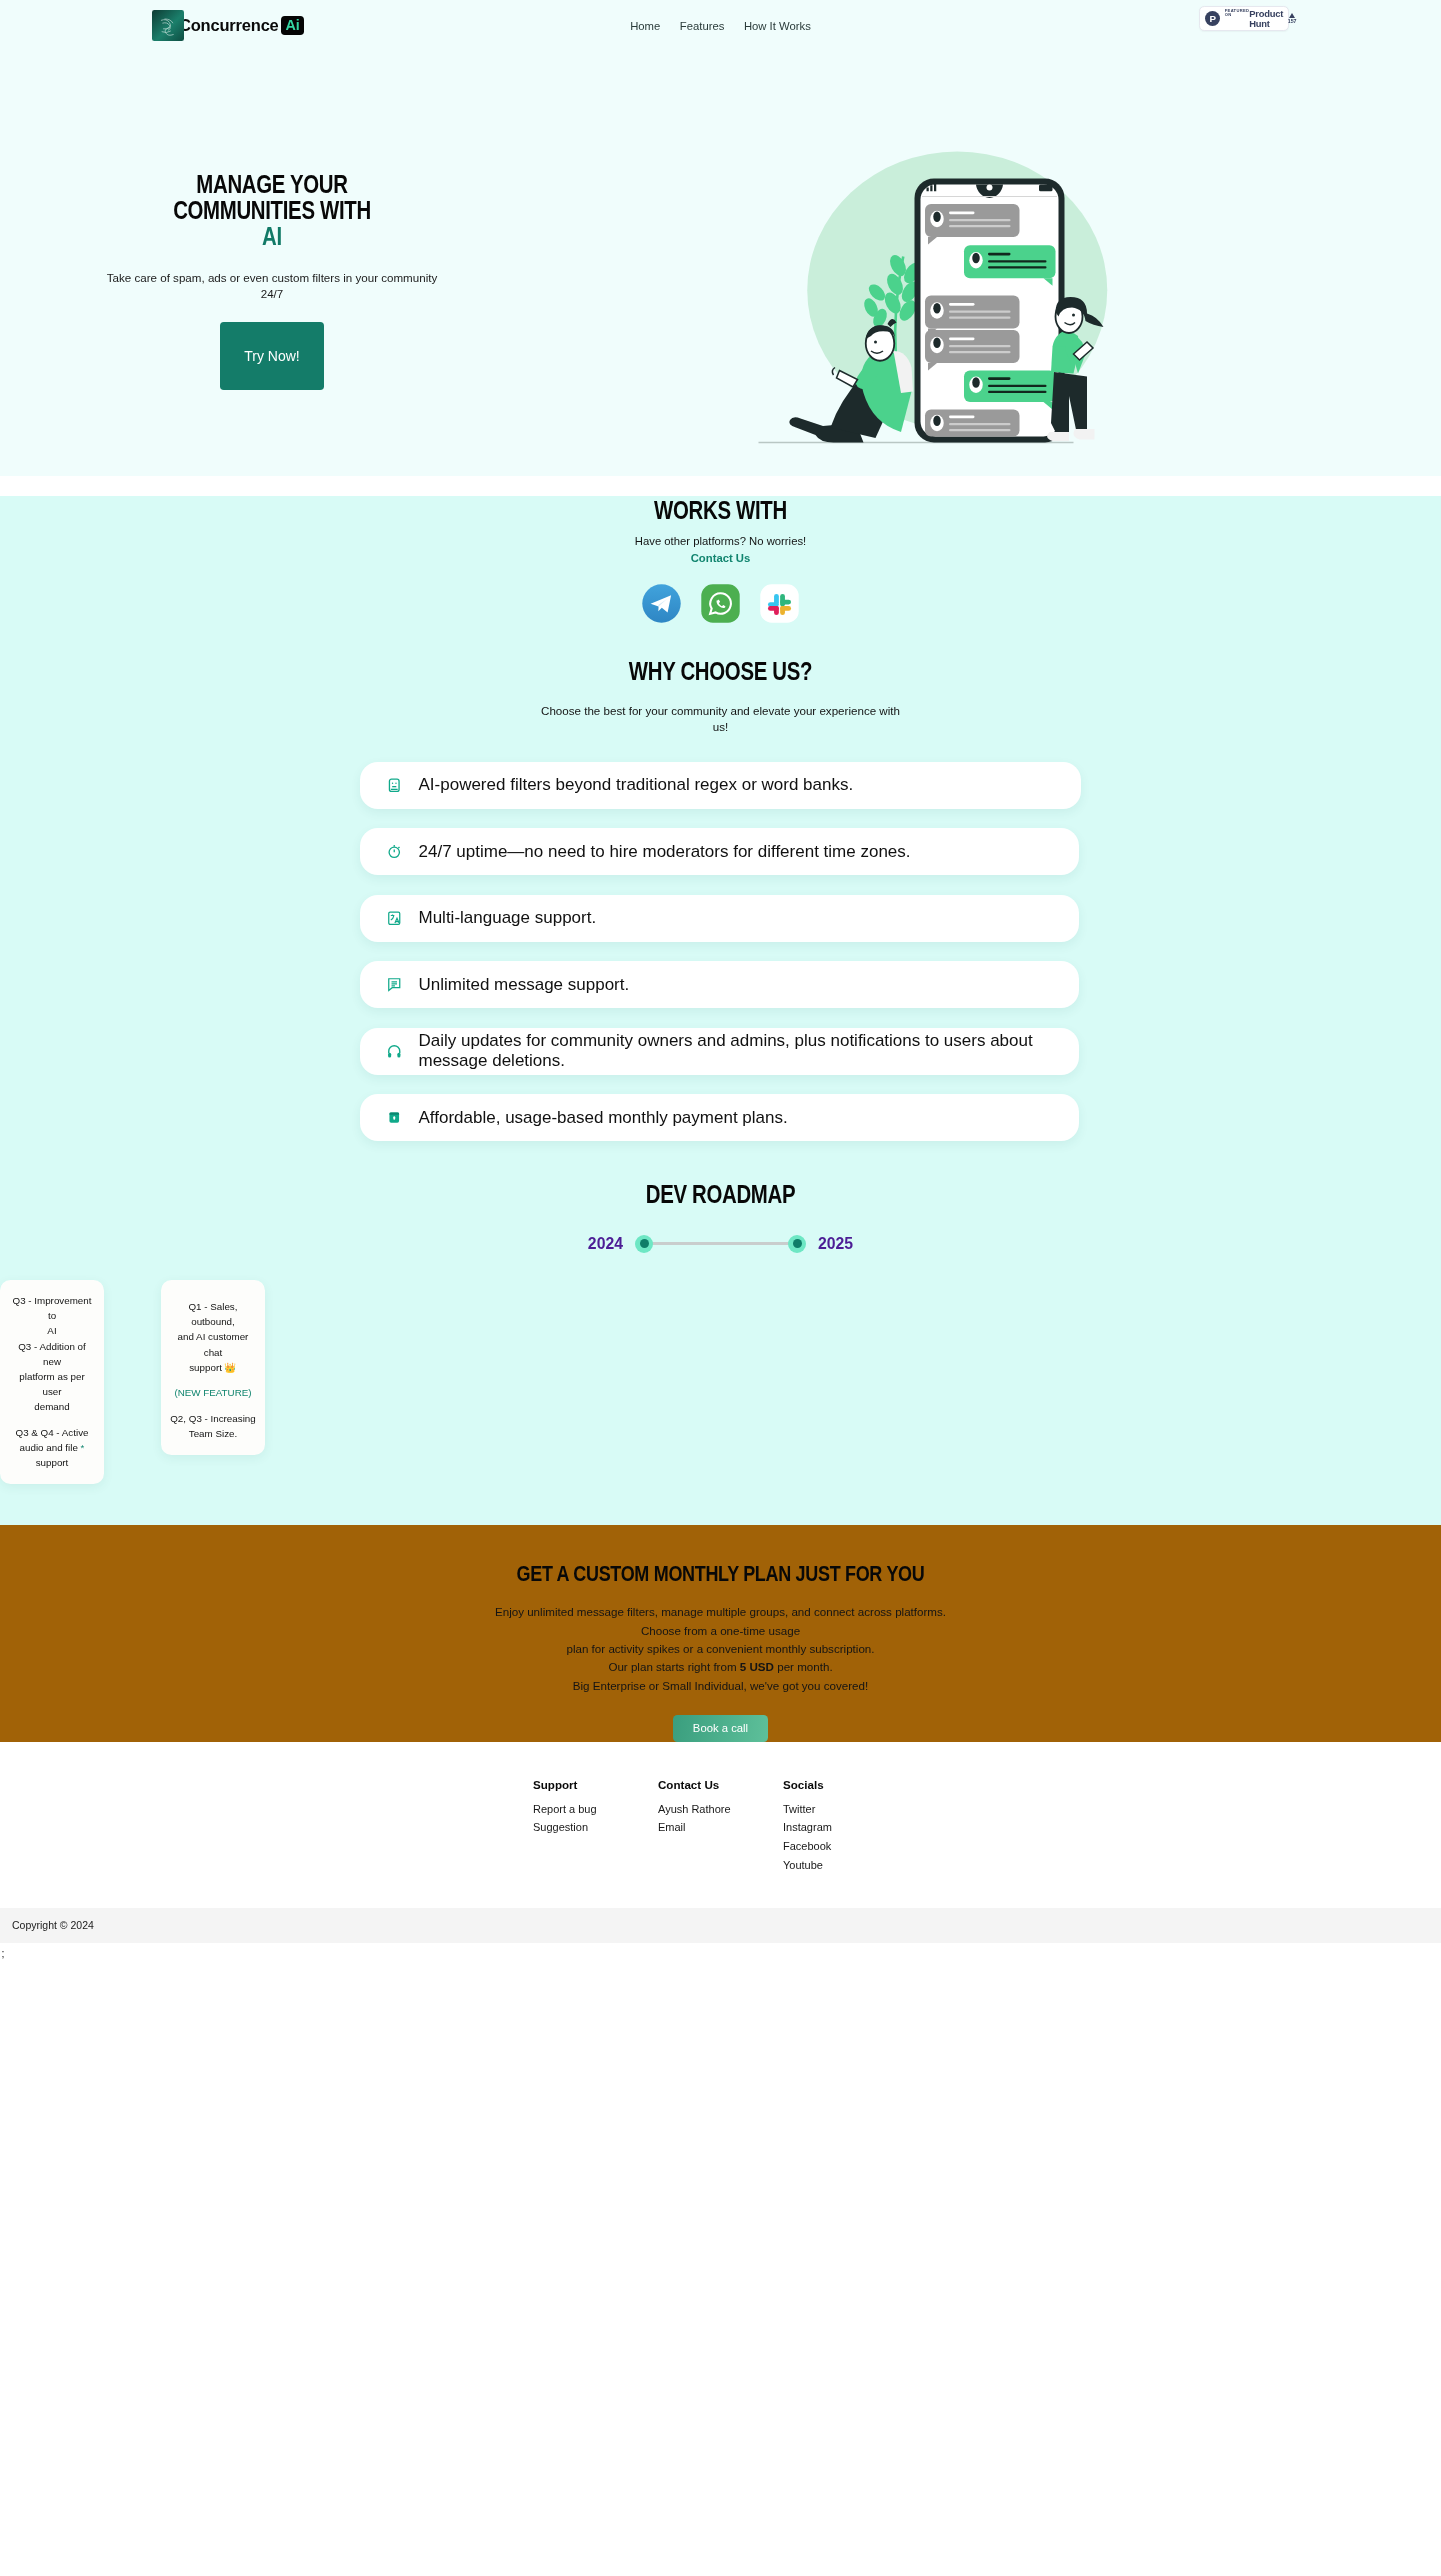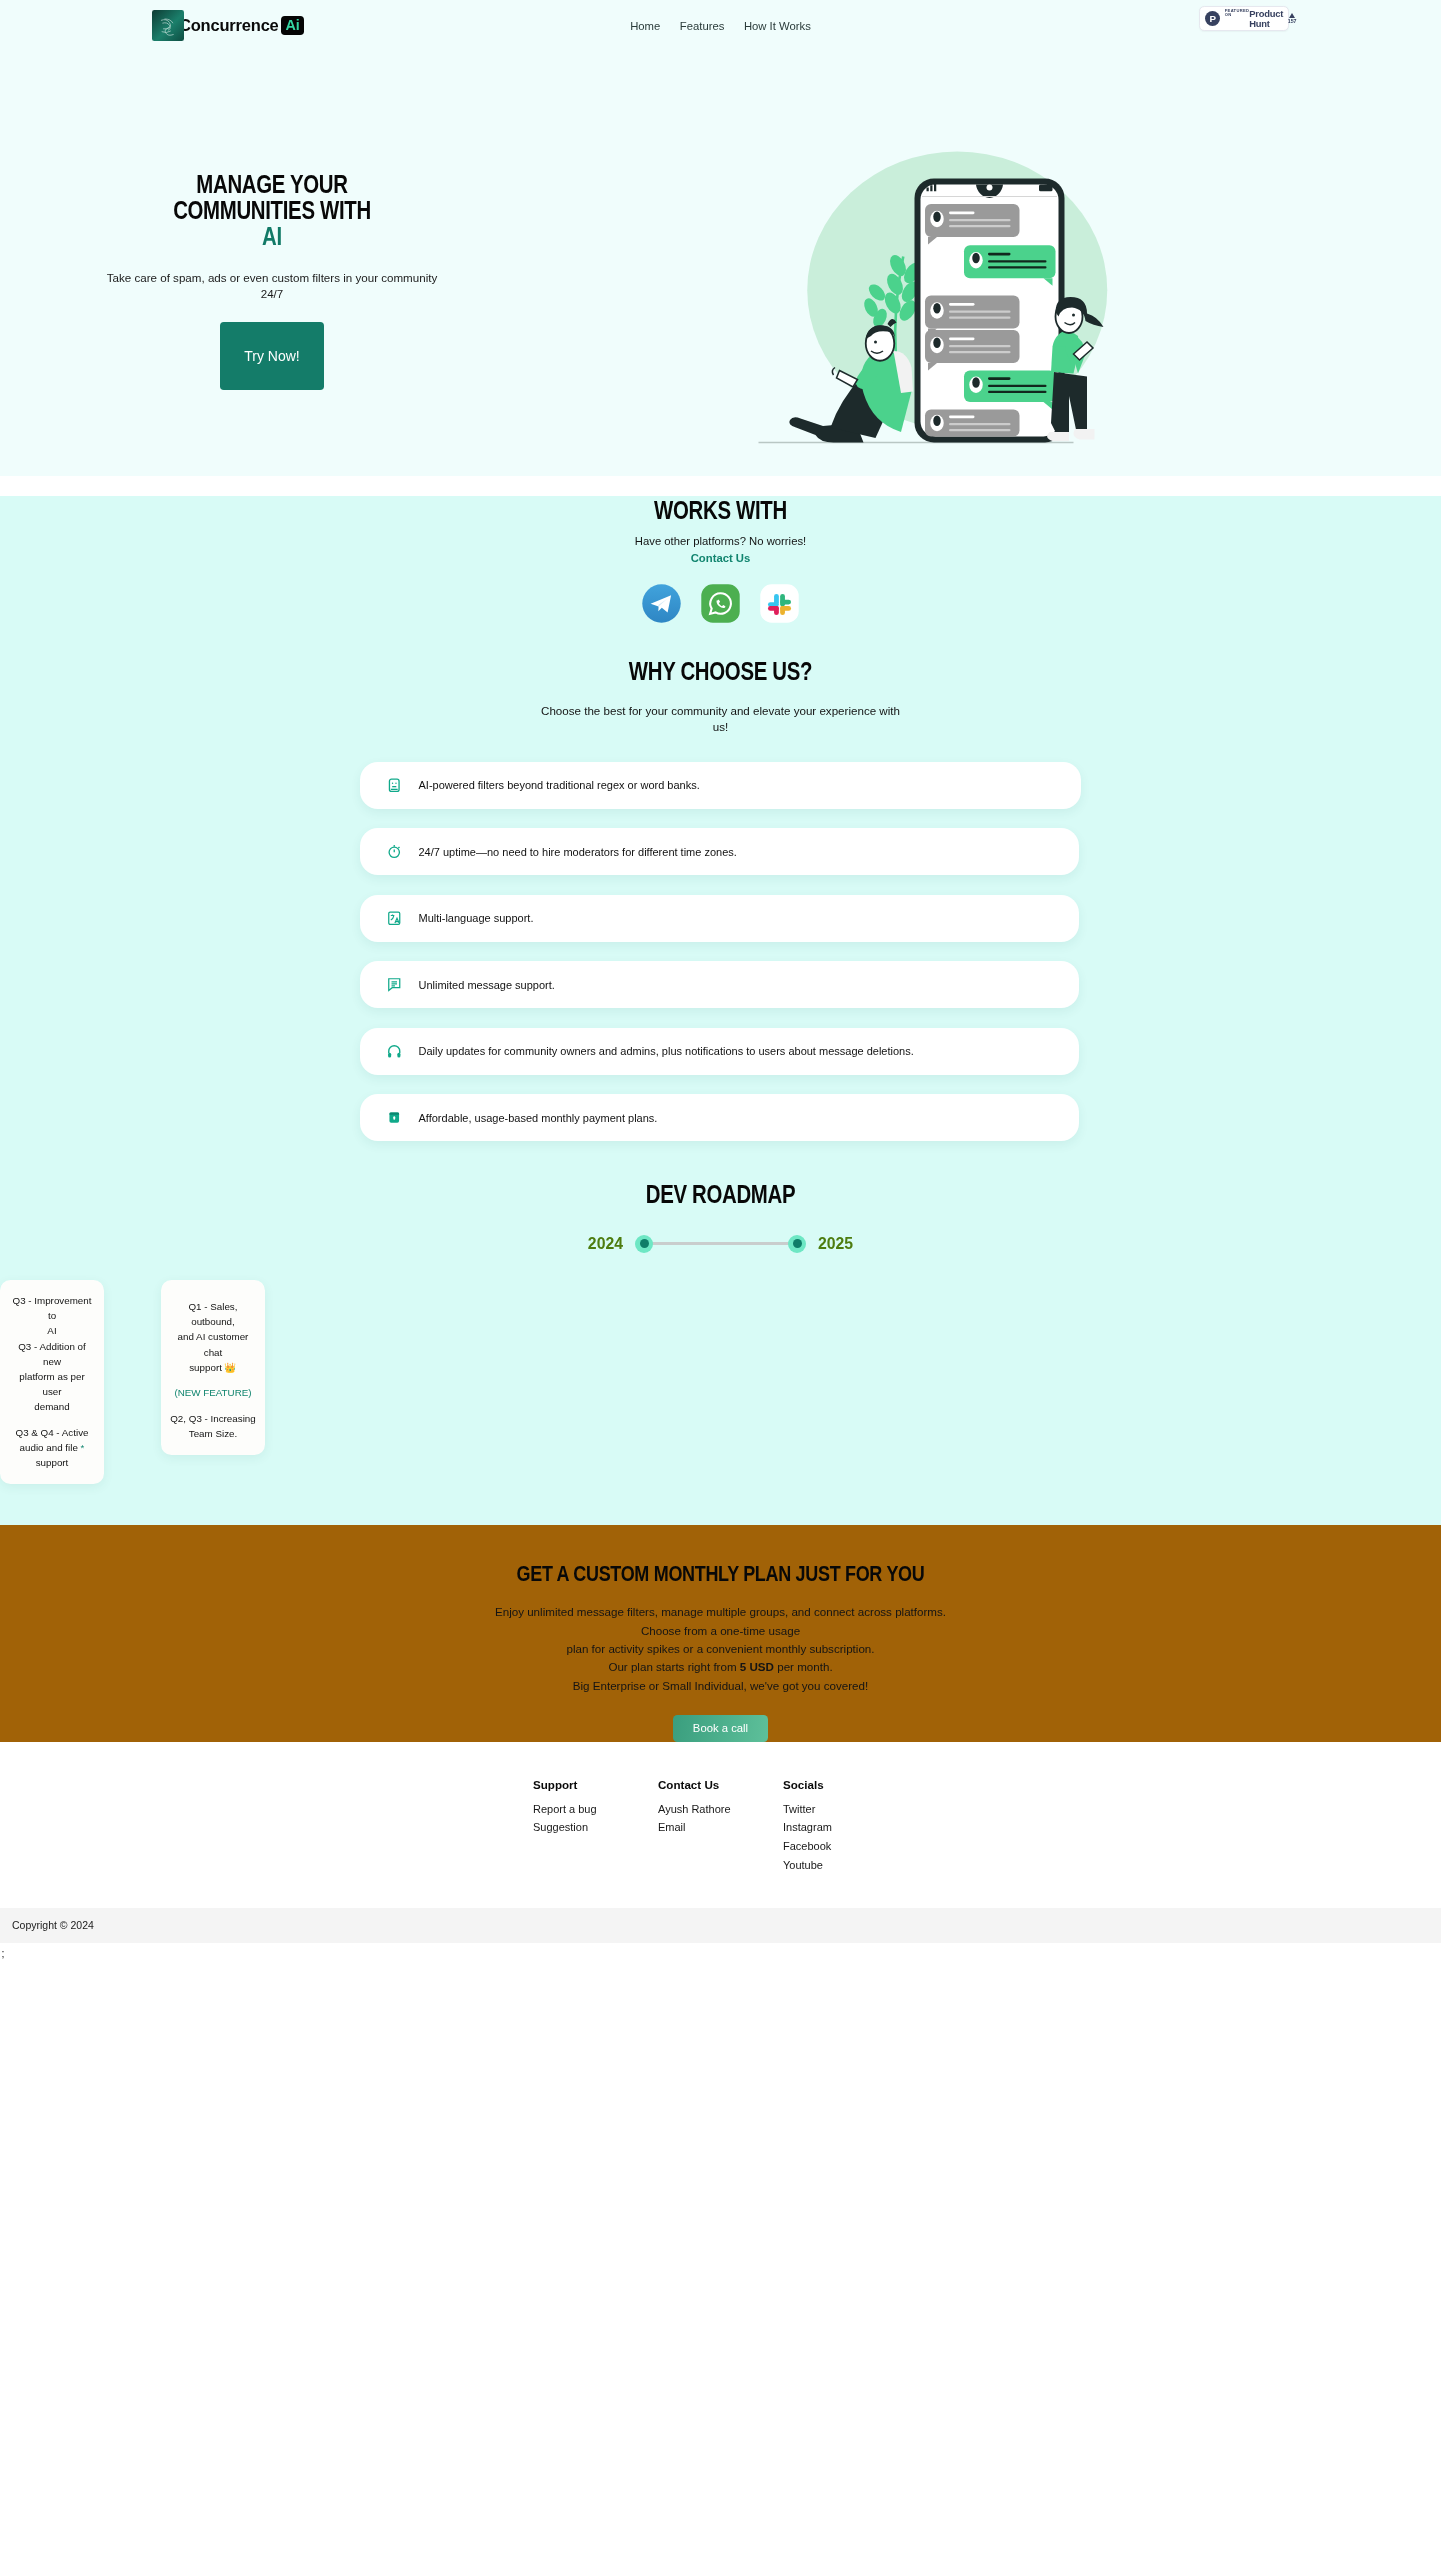--- a/index.html
+++ b/index.html
@@ -284,28 +284,28 @@
     height: 47px;
     display: flex;
     align-items: center;
     padding-left: 25.5px;
     gap: 16.5px;
     margin-bottom: 19.5px;
     box-shadow: 0 3.8px 10.5px rgba(0, 90, 80, .07);
   }
   .feature-card:nth-child(odd) { width: 719px; }
   .feature-icon { width: 16.5px; height: 16.5px; flex: none; color: #10a98a; }
-  .feature-text { font-size: 11px; color: #111111; }
+  .feature-text { font-size: 17px; color: #111111; }
 
   .roadmap-title { font-size: 25.5px; margin-top: 39px; }
   .timeline {
     display: flex; align-items: center; justify-content: center;
     gap: 12px; margin-top: 25.5px;
   }
-  .tl-year { font-size: 15.8px; font-weight: 700; color: #4d7c0f; }
+  .tl-year { font-size: 15.8px; font-weight: 700; color: #4c1d95; }
   .tl-bar { display: flex; align-items: center; width: 171px; position: relative; }
   .tl-line {
     position: absolute; left: 10.5px; right: 10.5px; top: 50%;
     height: 3.8px; background: #c9cdcd; transform: translateY(-50%); border-radius: 3px;
   }
   .tl-dot {
     width: 18px; height: 18px; border-radius: 50%;
     background: #6EE7C4;
     display: flex; align-items: center; justify-content: center;
     position: relative; z-index: 2;

